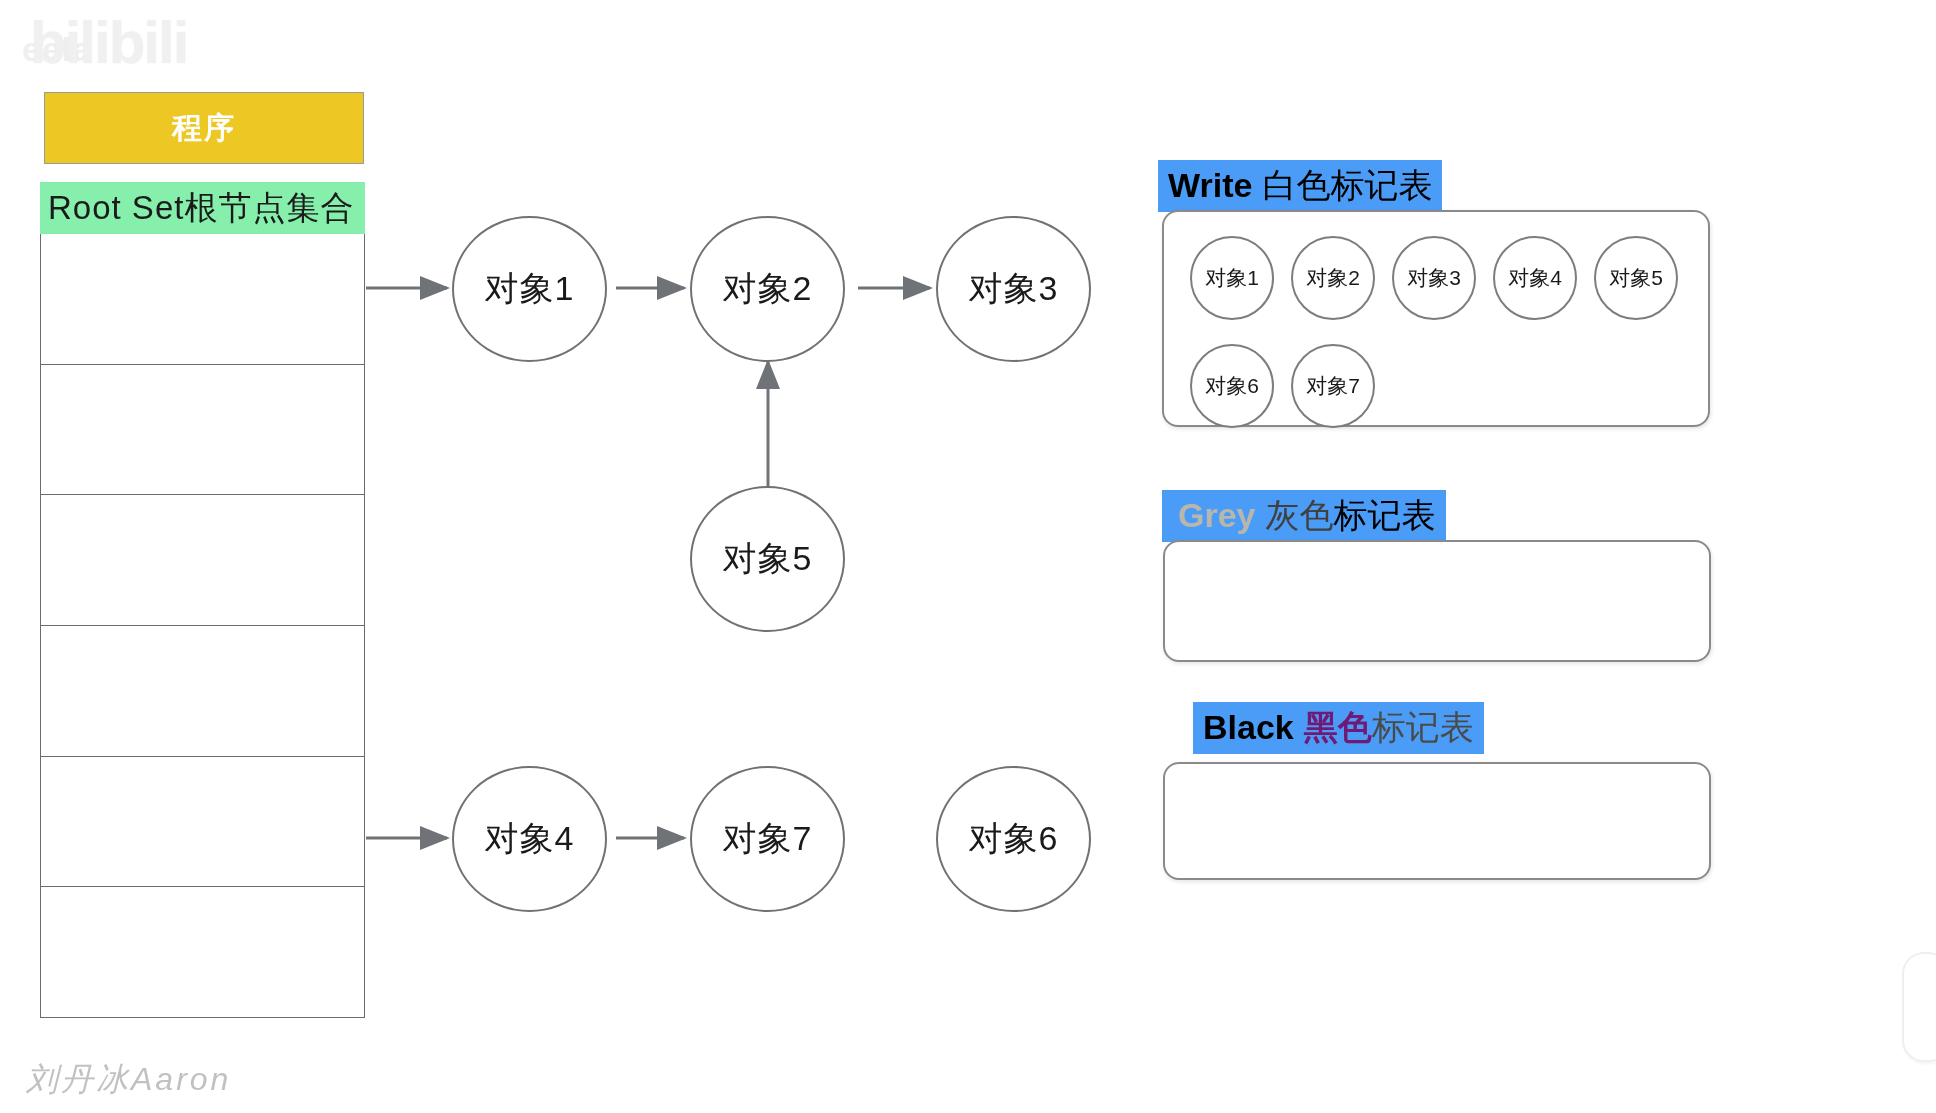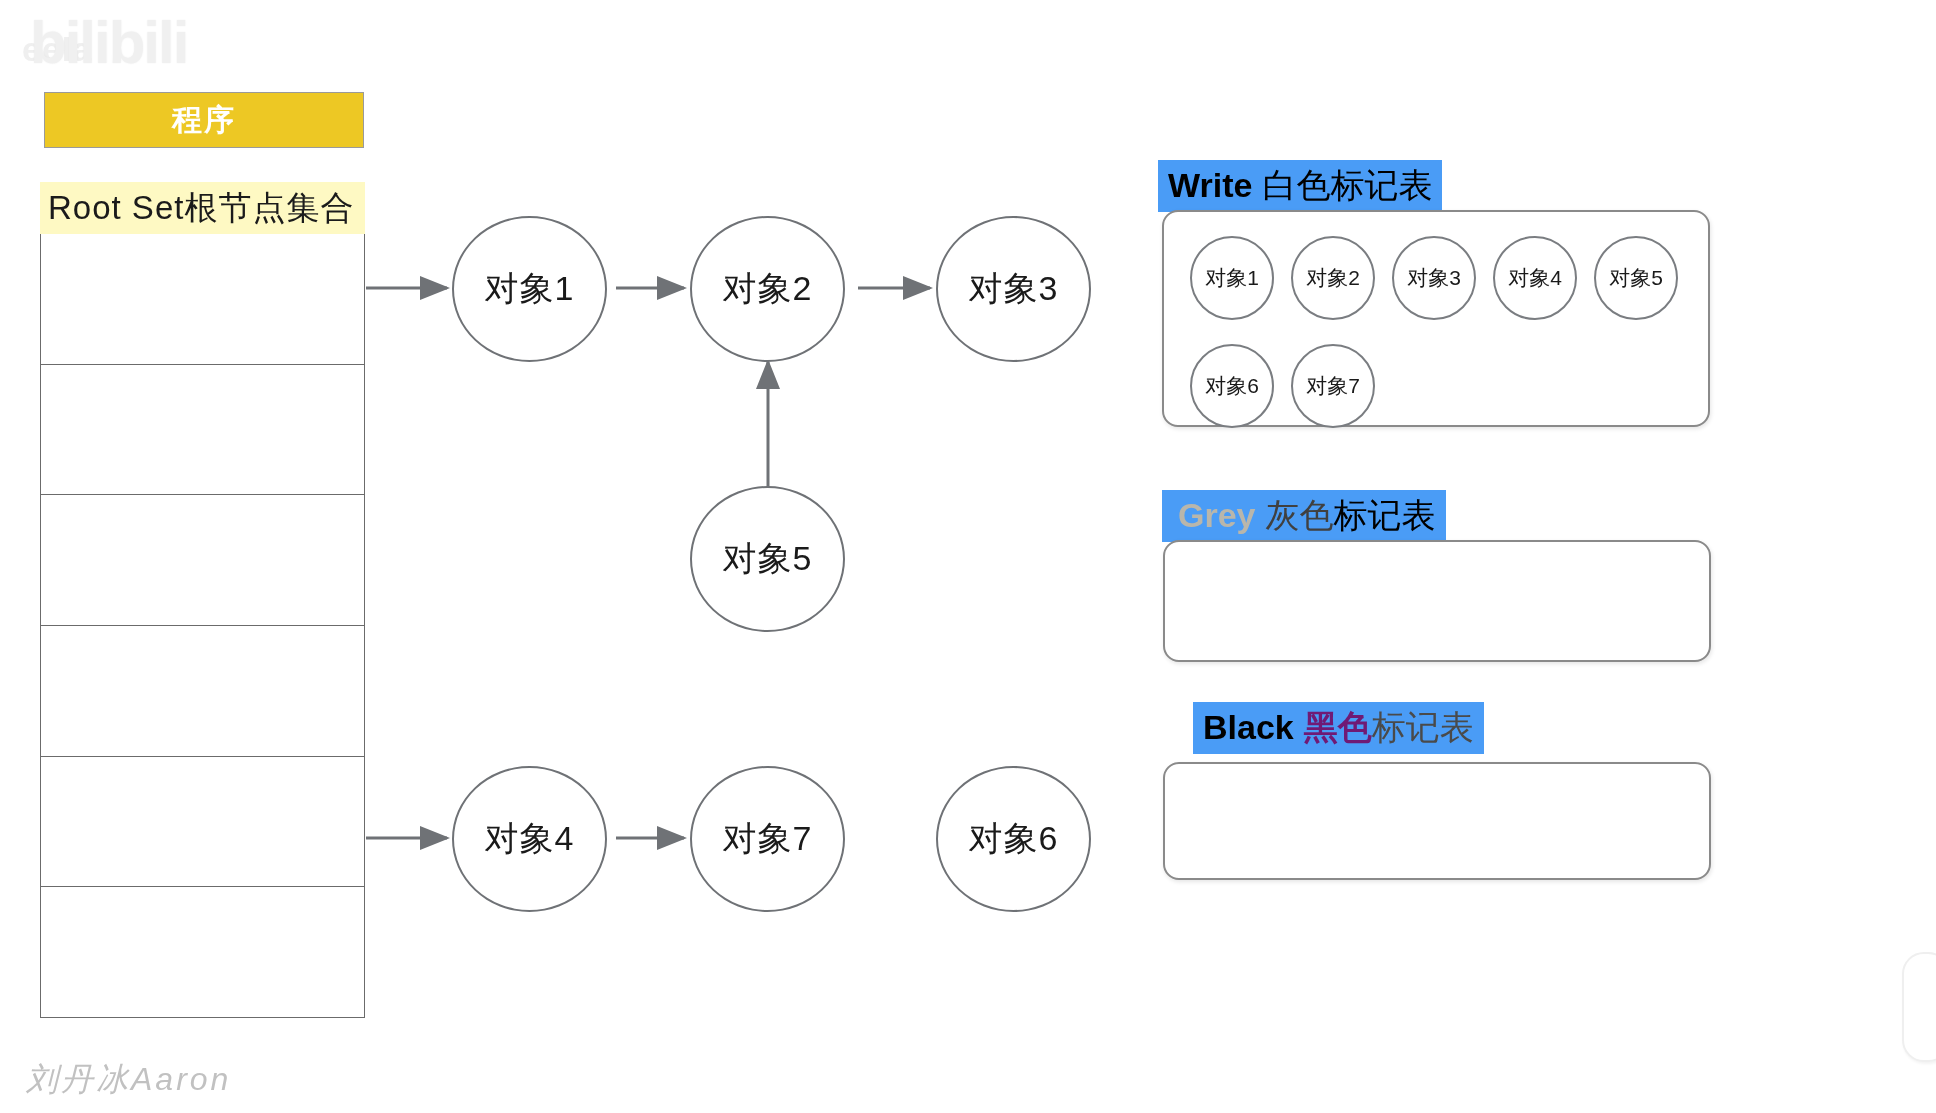--- a/index.html
+++ b/index.html
@@ -65,21 +65,21 @@
     background: #fff;
     box-shadow: 1px 2px 3px rgba(0,0,0,0.05);
   }
 
   
   #program-header {
     position: absolute;
     left: 44px;
     top: 92px;
     width: 320px;
-    height: 56px;
+    height: 72px;
     background: #edc824;
     border: 1px solid #9a9a9a;
     box-sizing: border-box;
     display: flex;
     align-items: center;
     justify-content: center;
     color: #ffffff;
     font-size: 30px;
     font-weight: bold;
     letter-spacing: 2px;
@@ -91,21 +91,21 @@
     width: 325px;
     height: 836px;
     box-sizing: border-box;
   }
   #rootset-title {
     position: absolute;
     left: 0;
     top: -0px;
     width: 325px;
     height: 52px;
-    background: #fef9c3;
+    background: #86efac;
     box-sizing: border-box;
     display: flex;
     align-items: center;
     padding-left: 8px;
     font-size: 33px;
     color: #1b1b1b;
     letter-spacing: 1px;
     white-space: nowrap;
   }
   #rootset-rows {

